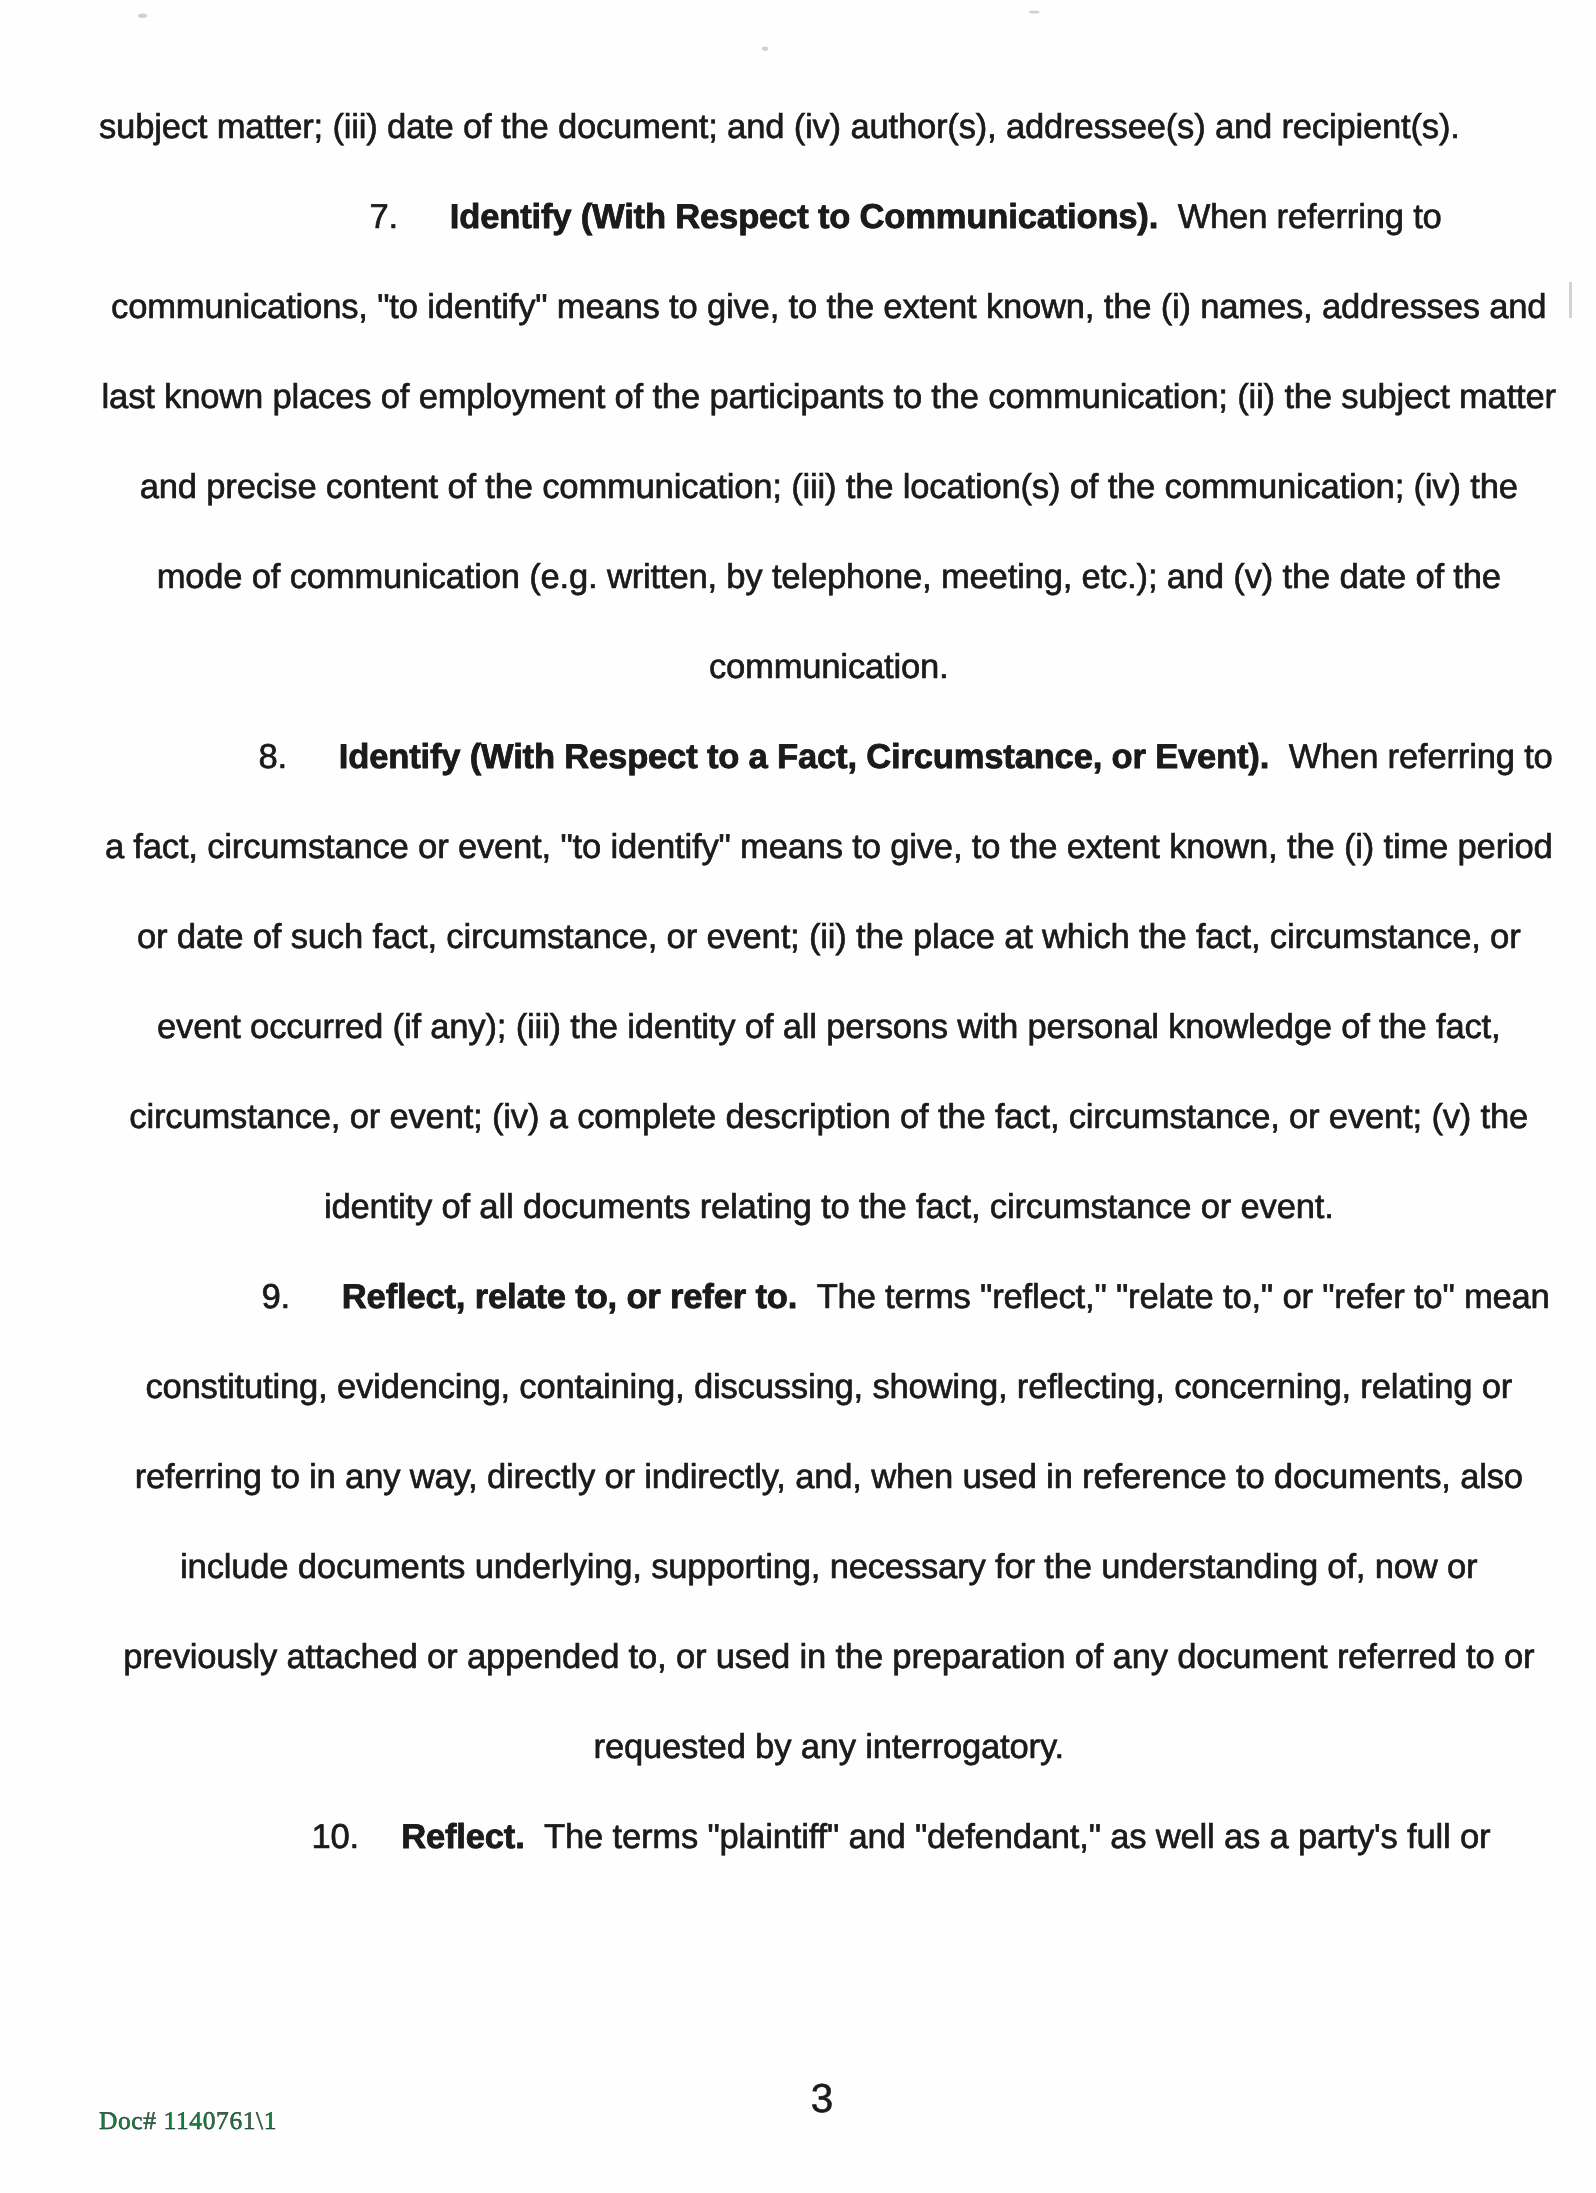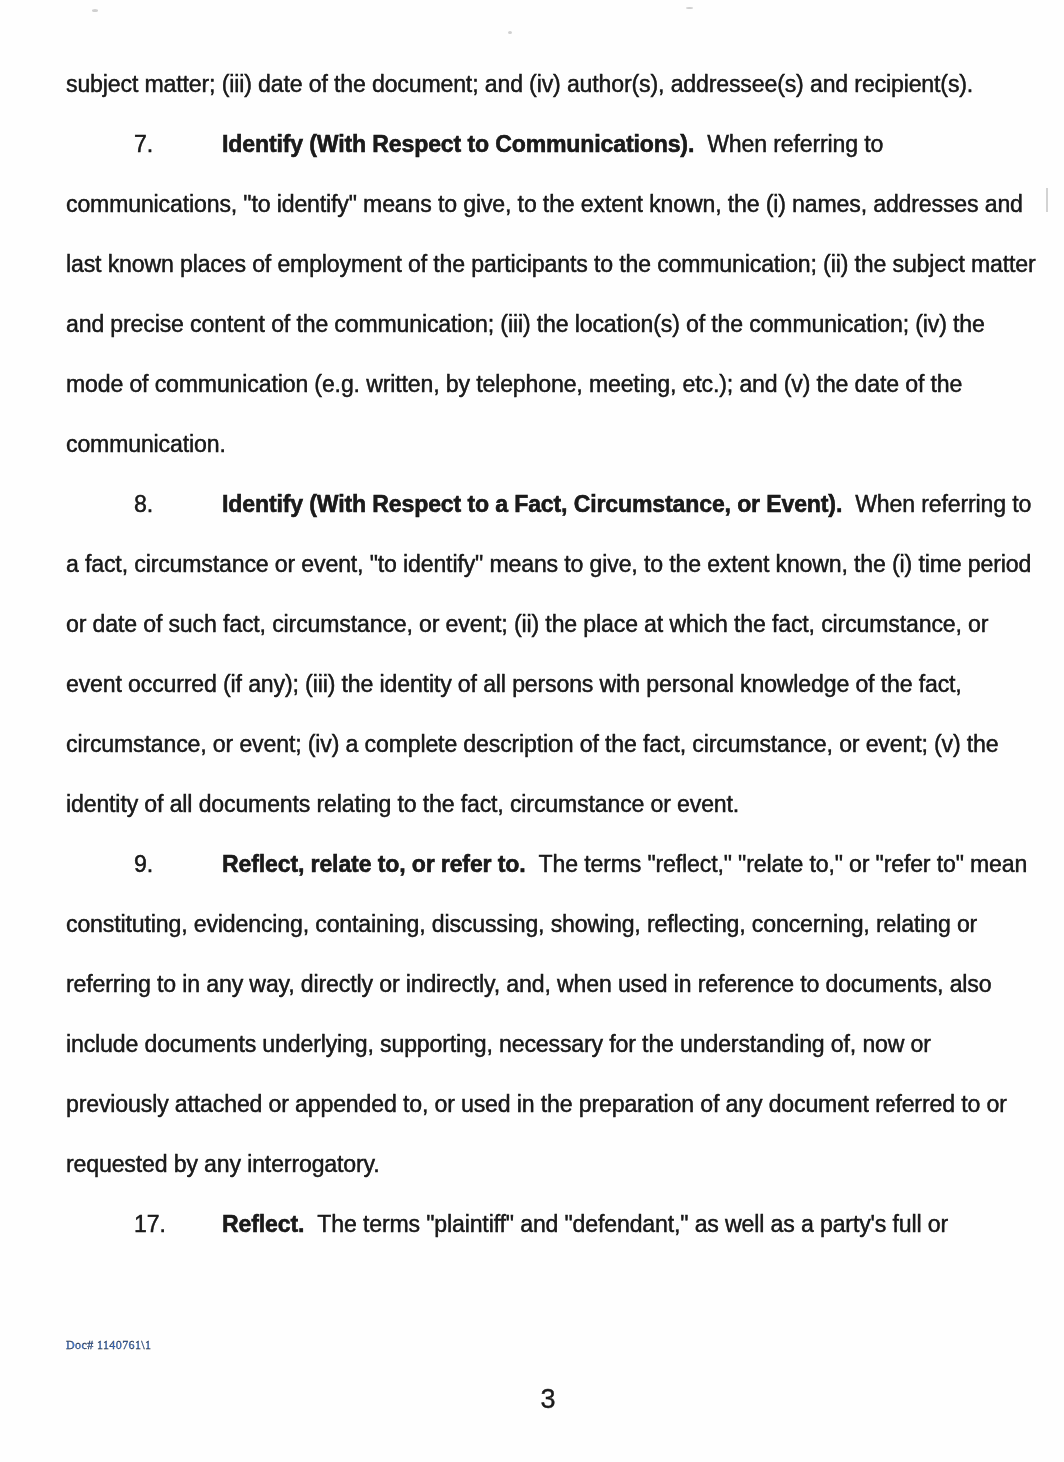--- a/index.html
+++ b/index.html
@@ -32,39 +32,40 @@
     color: #1b1b1b;
     -webkit-text-stroke: 0.4px #1b1b1b;
     text-shadow: 0.2px 0.2px 0.4px rgba(20,20,20,0.45);
   }
   .para {
     margin: 0;
     padding: 0;
   }
   .para.indented {
     text-indent: 68px;
+    text-align: center;
   }
   .pnum {
     display: inline-block;
     width: 88px;
     text-indent: 0;
   }
   .phead {
     font-weight: 700;
     margin-right: 13px;
     -webkit-text-stroke: 0.5px #151515;
   }
   .footer-docnum {
     position: absolute;
     left: 66px;
-    top: 1338px;
+    top: 1404px;
     font-family: "Liberation Serif", serif;
-    font-size: 12px;
+    font-size: 17px;
     letter-spacing: 0.4px;
-    color: #3b82f6;
+    color: #15803d;
     -webkit-text-stroke: 0.3px #222;
   }
   .footer-pagenum {
     position: absolute;
     left: 32px;
     right: 0;
     top: 1384px;
     text-align: center;
     font-size: 27px;
     color: #1b1b1b;
@@ -112,21 +113,21 @@
 
     <p class="para indented">
       <span class="pnum">8.</span><span class="phead">Identify (With Respect to a Fact, Circumstance, or Event).</span><span class="pbody">When referring to a fact, circumstance or event, "to identify" means to give, to the extent known, the (i) time period or date of such fact, circumstance, or event; (ii) the place at which the fact, circumstance, or event occurred (if any); (iii) the identity of all persons with personal knowledge of the fact, circumstance, or event; (iv) a complete description of the fact, circumstance, or event; (v) the identity of all documents relating to the fact, circumstance or event.</span>
     </p>
 
     <p class="para indented">
       <span class="pnum">9.</span><span class="phead">Reflect, relate to, or refer to.</span><span class="pbody">The terms "reflect," "relate to," or "refer to" mean constituting, evidencing, containing, discussing, showing, reflecting, concerning, relating or referring to in any way, directly or indirectly, and, when used in reference to documents, also include documents underlying, supporting, necessary for the understanding of, now or previously attached or appended to, or used in the preparation of any document referred to or requested by any interrogatory.</span>
     </p>
 
     <p class="para indented">
-      <span class="pnum">17.</span><span class="phead">Reflect.</span><span class="pbody">The terms "plaintiff" and "defendant," as well as a party's full or</span>
+      <span class="pnum">10.</span><span class="phead">Reflect.</span><span class="pbody">The terms "plaintiff" and "defendant," as well as a party's full or</span>
     </p>
 
   </div>
 
   <div class="footer-docnum">Doc# 1140761\1</div>
 
   <div class="footer-pagenum">3</div>
 
 </div>
 

